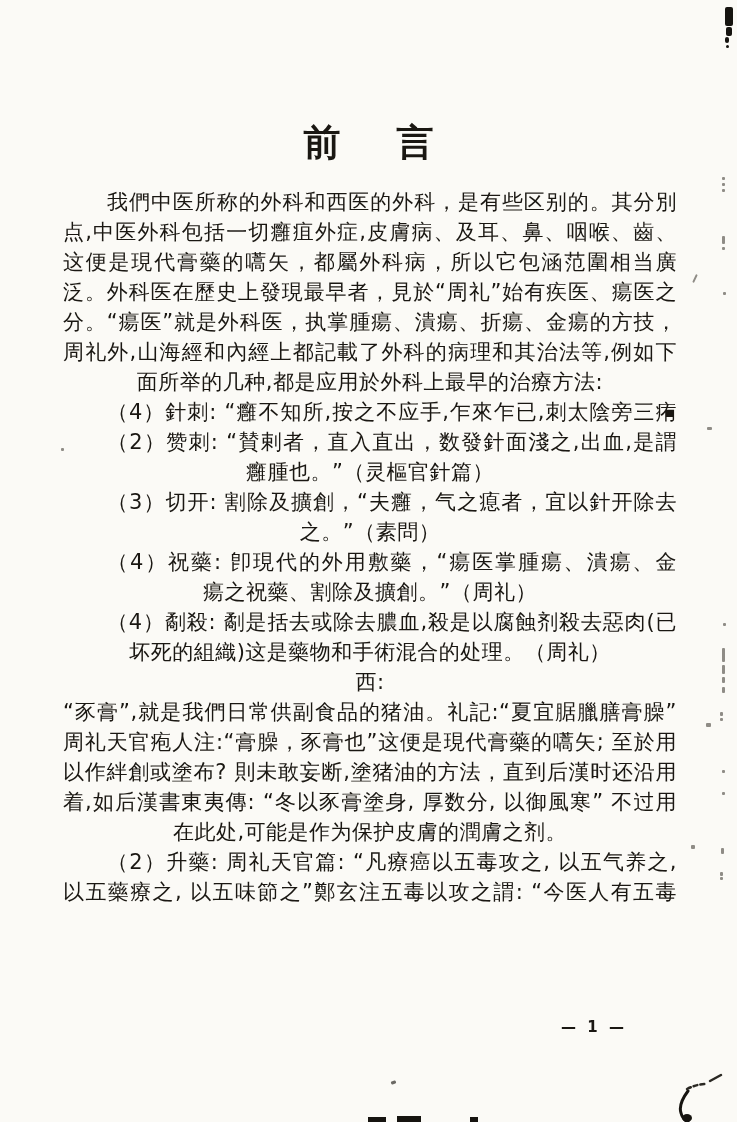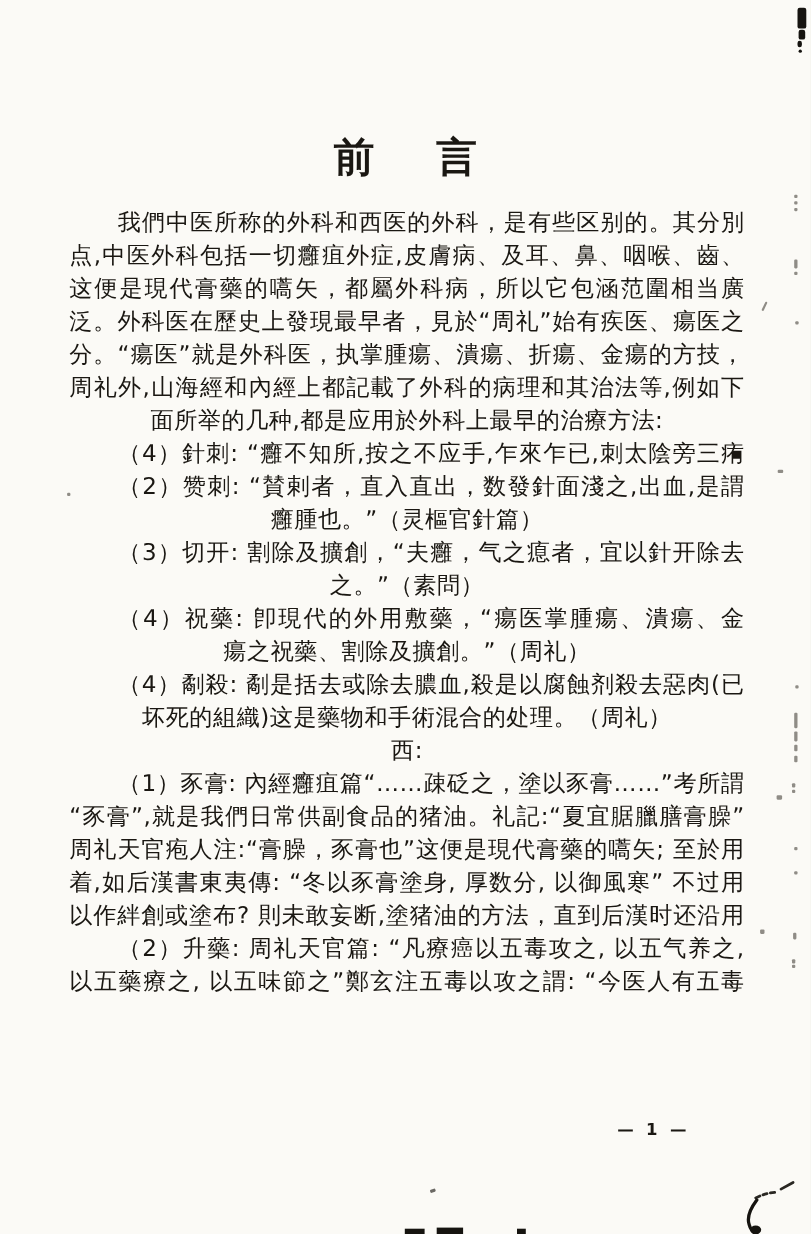--- a/index.html
+++ b/index.html
@@ -82,25 +82,25 @@
       <div class="line full ind">（4）針刺: “癰不知所,按之不应手,乍來乍已,刺太陰旁三痏</div>
       <div class="line full ind">（2）赞刺: “賛剌者，直入直出，数發針面淺之,出血,是謂治</div>
       <div class="line">癰腫也。”（灵樞官針篇）</div>
       <div class="line full ind">（3）切开: 割除及擴創，“夫癰，气之瘜者，宜以針开除去</div>
       <div class="line">之。”（素問）</div>
       <div class="line full ind">（4）祝藥: 卽現代的外用敷藥，“瘍医掌腫瘍、潰瘍、金瘍、折</div>
       <div class="line">瘍之祝藥、割除及擴創。”（周礼）</div>
       <div class="line full ind">（4）劀殺: 劀是括去或除去膿血,殺是以腐蝕剂殺去惡肉(已</div>
       <div class="line">坏死的組織)这是藥物和手術混合的处理。（周礼）</div>
       <div class="line">西:</div>
-      <div class="line full ind">（1）豕膏: 內經癰疽篇“……疎砭之，塗以豕膏……”考所謂</div>
       <div class="line full">“豕膏”,就是我們日常供副食品的猪油。礼記:“夏宜腒臘膳膏臊”</div>
       <div class="line full">周礼天官疱人注:“膏臊，豕膏也”这便是現代膏藥的嚆矢; 至於用</div>
+      <div class="line full">以作絆創或塗布? 則未敢妄断,塗猪油的方法，直到后漢时还沿用</div>
       <div class="line full">着,如后漢書東夷傳: “冬以豕膏塗身, 厚数分, 以御風寒” 不过用</div>
-      <div class="line full">以作絆創或塗布? 則未敢妄断,塗猪油的方法，直到后漢时还沿用</div>
+      <div class="line">在此处,可能是作为保护皮膚的潤膚之剂。</div>
       <div class="line full ind">（2）升藥: 周礼天官篇: “凡療癌以五毒攻之, 以五气养之,</div>
       <div class="line full">以五藥療之, 以五味節之”鄭玄注五毒以攻之謂: “今医人有五毒</div>
     </div>
 
   <div class="pagenum">— 1 —</div>
 
   <div class="art blot" style="left:725px;top:7px;width:8px;height:19px;"></div>
   <div class="art blot" style="left:726px;top:27px;width:6px;height:9px;"></div>
   <div class="art blot" style="left:725px;top:37px;width:4px;height:6px;"></div>
   <div class="art blot" style="left:726px;top:45px;width:3px;height:3px;"></div>

